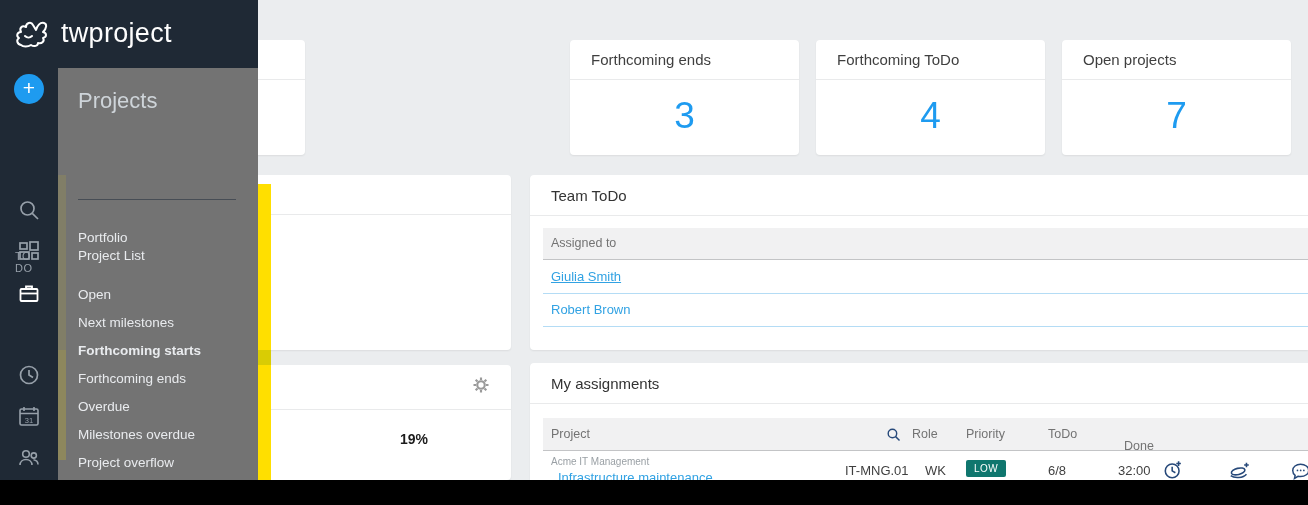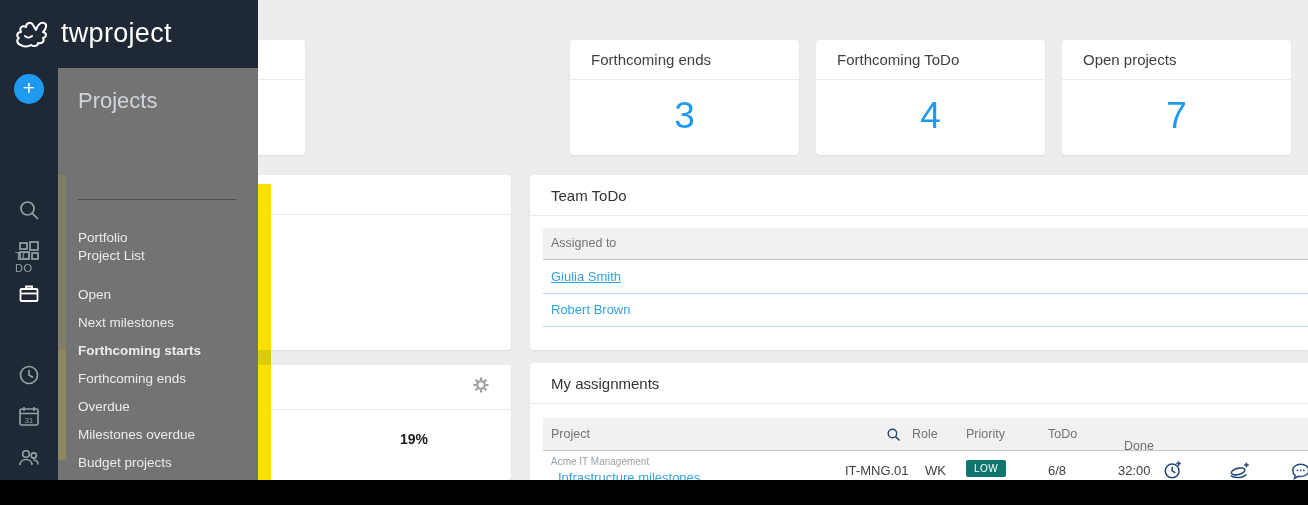--- a/index.html
+++ b/index.html
@@ -161,21 +161,21 @@
             <path d="M15 15l5.5 5.5"></path>
         </svg>
       </span>
       <span class="band-label" style="left:369px; line-height:33px;">Role</span>
       <span class="band-label" style="left:423px; line-height:33px;">Priority</span>
       <span class="band-label" style="left:505px; line-height:33px;">ToDo</span>
       <span class="band-label" style="left:581px; line-height:33px;margin-top:12px;">Done</span>
     </div>
     <div style="position:absolute; left:13px; right:0; top:88px; height:54px;">
       <span class="assign-cell proj-parent" style="left:8px; top:5px;">Acme IT Management</span>
-      <span class="assign-cell proj-link" style="left:15px; top:19px;">Infrastructure milestones</span>
+      <span class="assign-cell proj-link" style="left:15px; top:19px;">Infrastructure maintenance</span>
       <span class="assign-cell" style="left:302px; top:12px;">IT-MNG.01</span>
       <span class="assign-cell" style="left:382px; top:12px;">WK</span>
       <span class="assign-cell" style="left:423px; top:9px;"><span class="prio-badge">LOW</span></span>
       <span class="assign-cell" style="left:505px; top:12px;">6/8</span>
       <span class="assign-cell" style="left:575px; top:12px;">32:00</span>
       <span class="row-icon" style="left:620px; top:8px;">
         <svg width="22" height="22" viewBox="0 0 24 24" stroke="#27497a" stroke-width="1.7" fill="none">
           <circle cx="10" cy="13" r="7.5"></circle>
             <path d="M10 8.5V13l3.5 2"></path>
             <path d="M17 2.5v5M14.5 5h5"></path>
@@ -205,21 +205,21 @@
     <div class="flyout-title">Projects</div>
     <span class="flyout-item" style="top:133px;margin-top:46px;">Project List</span>
     <span class="flyout-item" style="top:161px;">Portfolio</span>
     <div class="flyout-divider"></div>
     <span class="flyout-item" style="top:218px;">Open</span>
     <span class="flyout-item" style="top:246px;">Next milestones</span>
     <span class="flyout-item" style="top:274px;font-weight:bold;">Forthcoming starts</span>
     <span class="flyout-item" style="top:302px;">Forthcoming ends</span>
     <span class="flyout-item" style="top:330px;">Overdue</span>
     <span class="flyout-item" style="top:358px;">Milestones overdue</span>
-    <span class="flyout-item" style="top:386px;">Budget projects</span>
+    <span class="flyout-item" style="top:386px;">Project overflow</span>
     <span class="flyout-item" style="top:414px;">Recently modified</span>
 
   </div>
 
   <div class="top-header">
     <span style="position:absolute; left:13px; top:15px;">
       <svg width="40" height="38" viewBox="0 0 40 38" stroke="#fff" stroke-width="2" fill="none" stroke-linejoin="round" stroke-linecap="round">
         <path d="M8 30c-4-1-5-5-2-7-3-2-2-6 2-6-2-4 1-7 5-5 0-4 5-6 7-2l3 5c1-4 4-8 8-7 3 1 3 5-1 9 4 1 4 5 0 6 2 3-1 6-5 5 0 3-4 4-7 2-3 2-8 2-10 0z"></path>
         <path d="M12 21c2 2 5 2 7 0"></path>
       </svg>

